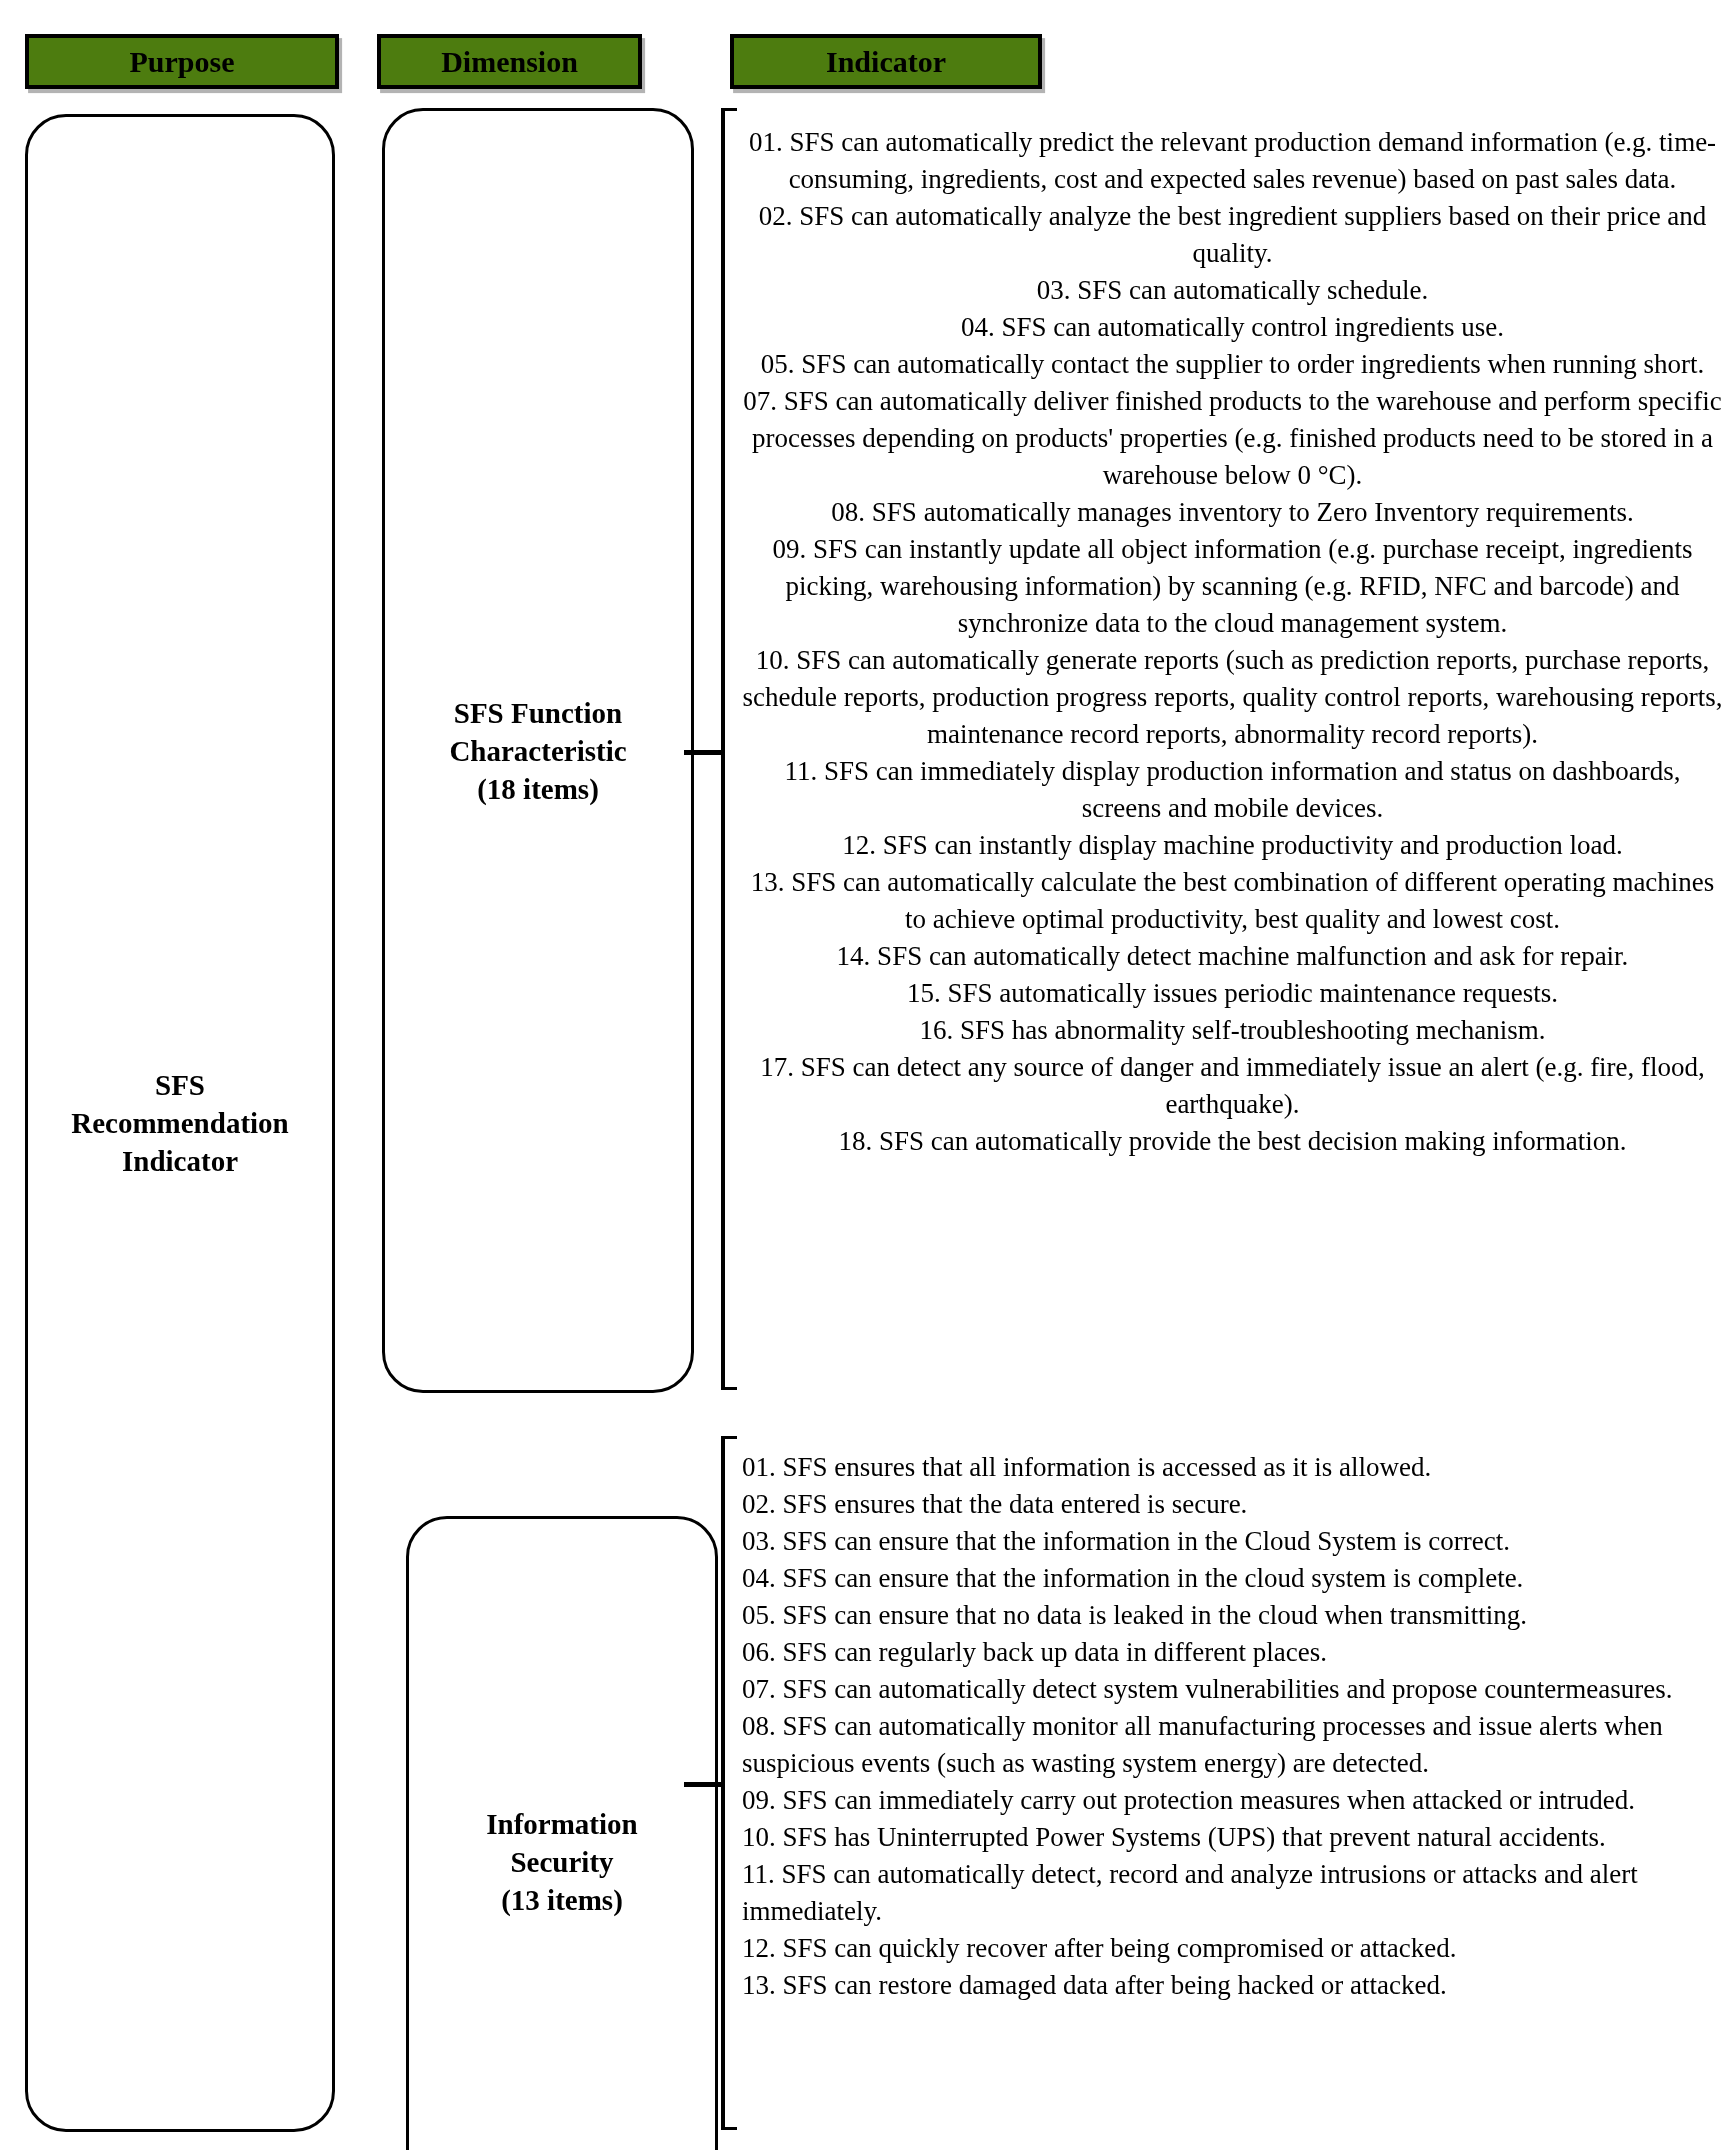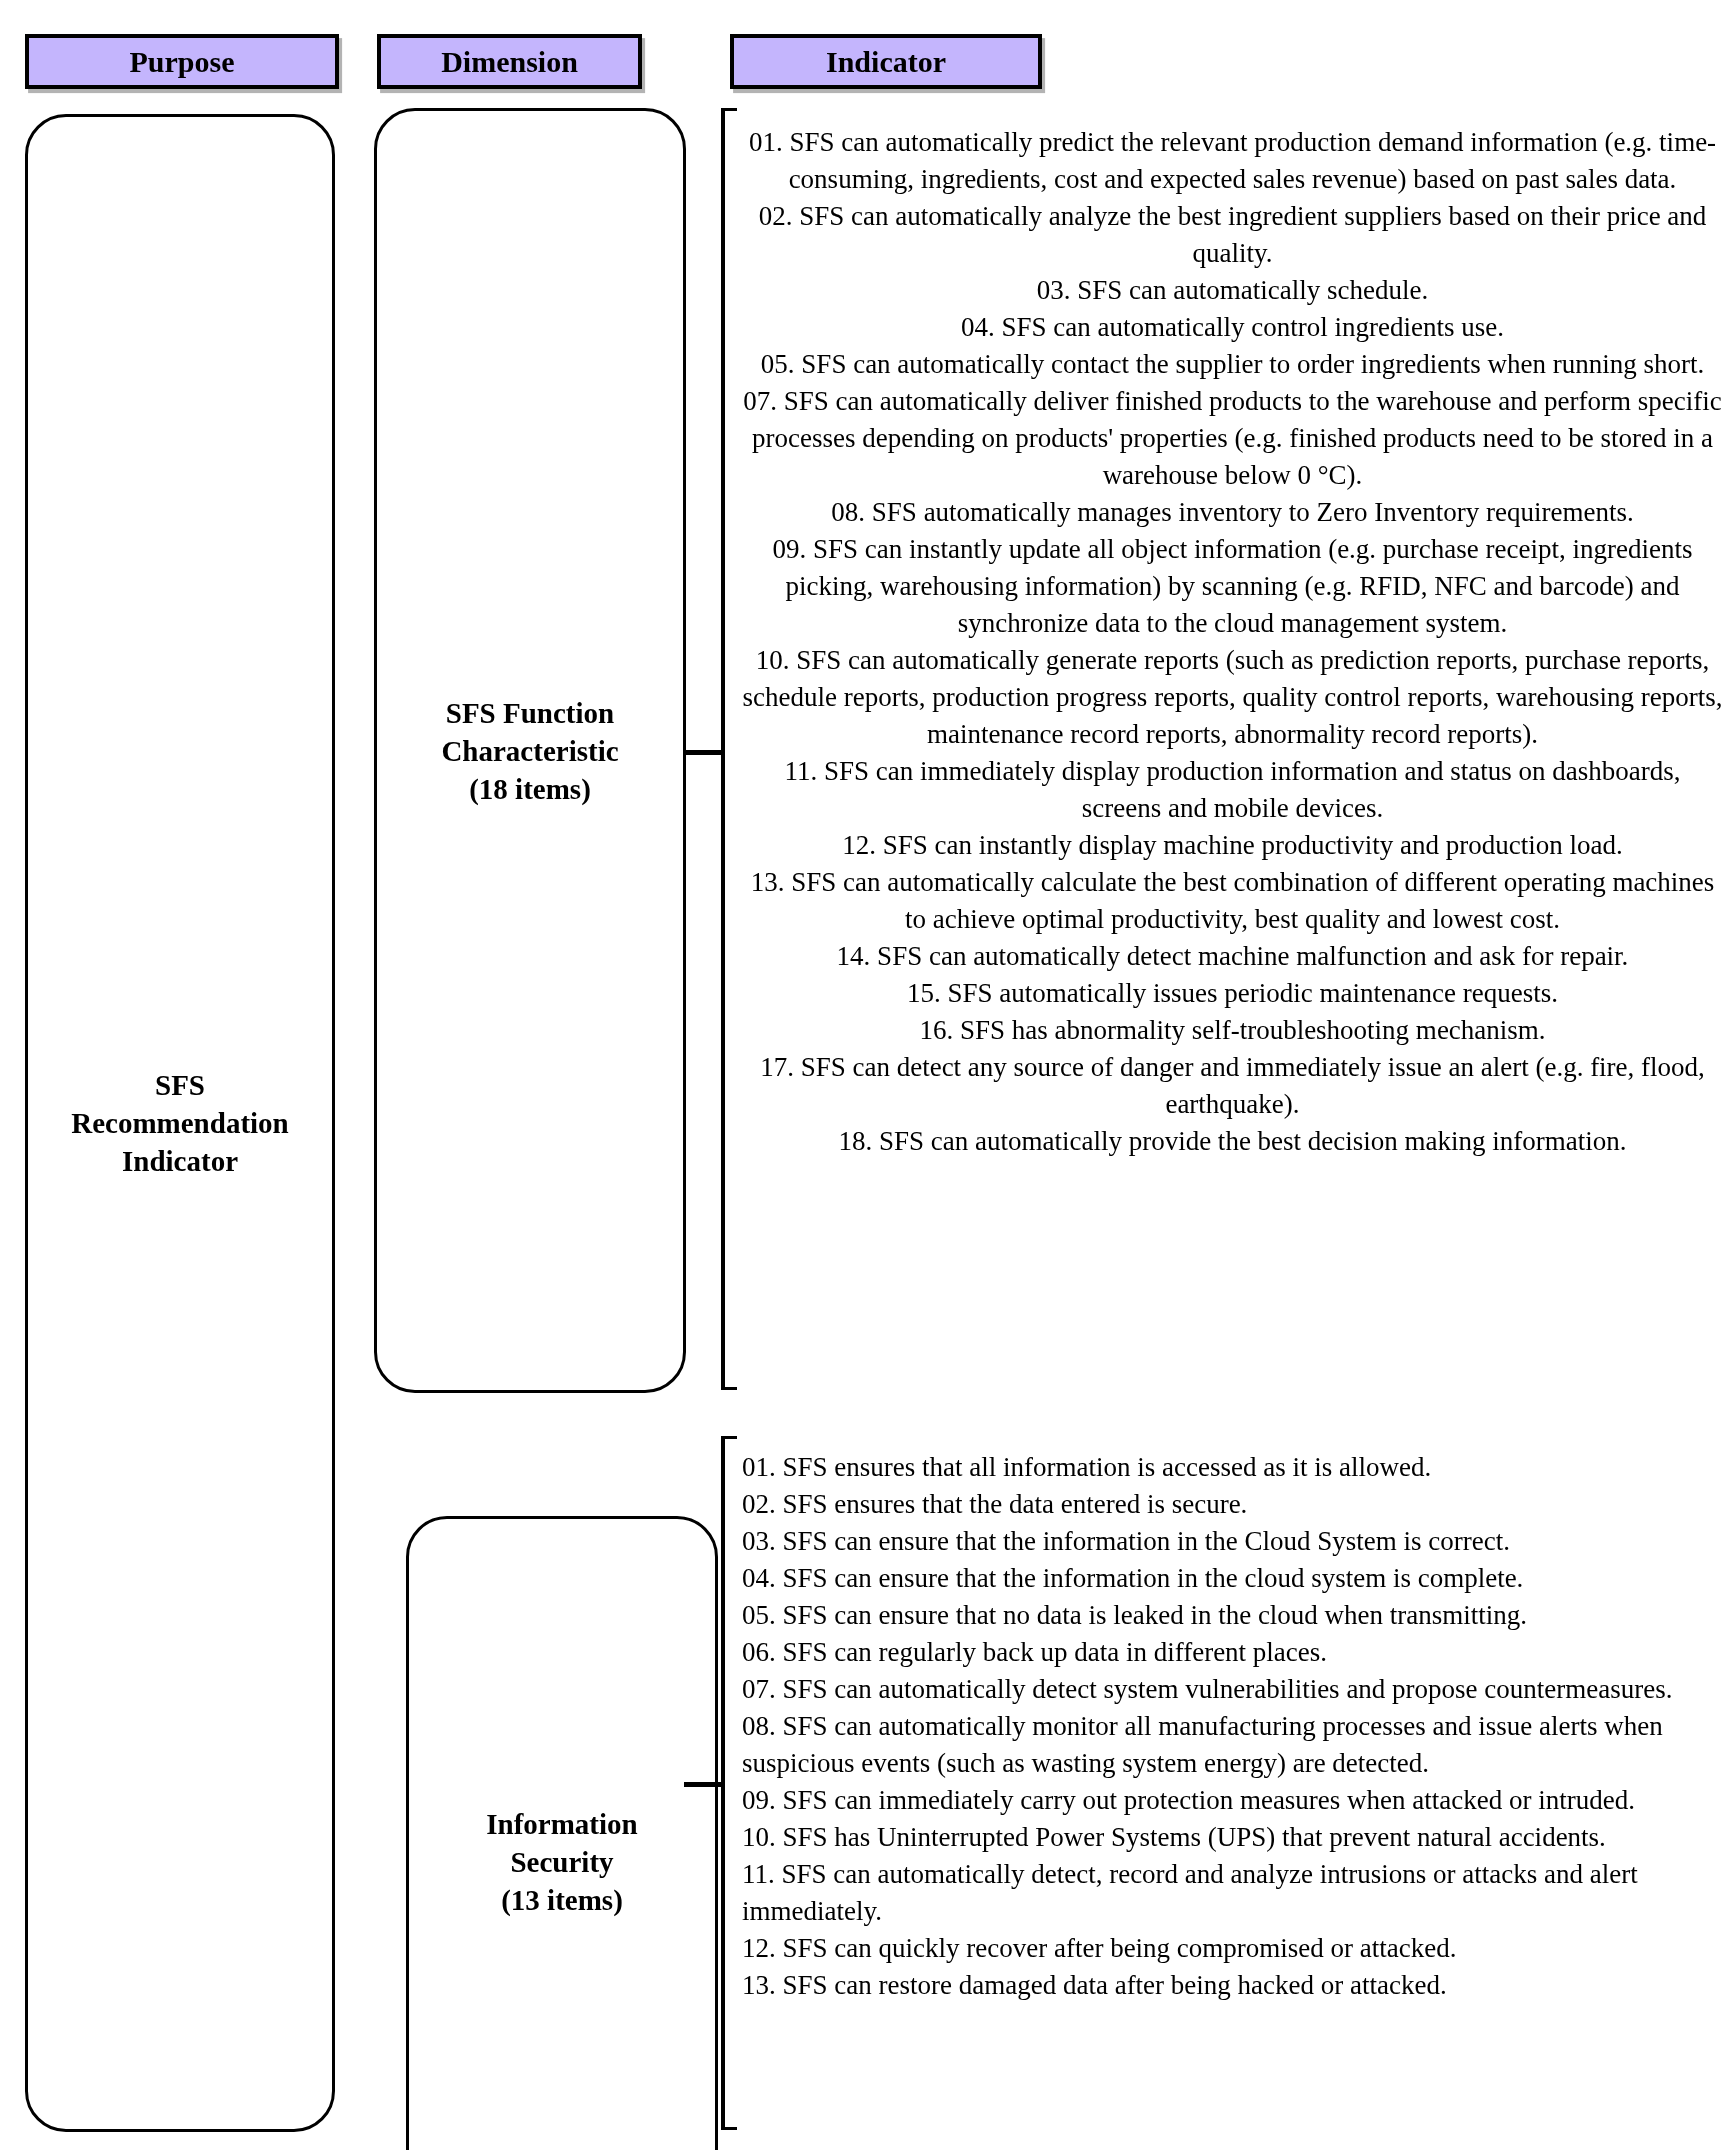--- a/index.html
+++ b/index.html
@@ -10,41 +10,41 @@
     color: #000000;
     position: relative;
     overflow: hidden;
   }
   .abs { position: absolute; box-sizing: border-box; }
 
   
   .hdr {
     top: 34px; height: 55px;
     border: 4.6px solid #000;
-    background: #c4b5fd;
+    background: #4d7c0f;
     box-shadow: 3.1px 4.1px 0 #b3b3b3;
     display: flex; align-items: center; justify-content: center;
     font-weight: bold; font-size: 30px;
   }
   #hdr-purpose   { left: 25px;   width: 314px; }
   #hdr-dimension { left: 377px;  width: 265px; }
   #hdr-indicator { left: 730px; width: 312px; }
 
   
   .rbox {
     border: 3.6px solid #000;
     border-radius: 41px;
     background: #fff;
     display: flex; flex-direction: column;
     align-items: center; justify-content: center;
     text-align: center;
     font-weight: bold; font-size: 29px; line-height: 38px;
   }
   #purpose-box { left: 25px;  top: 114px;  width: 310px; height: 2018px; }
-  #dim-box-1   { left: 374px; top: 108px;  width: 312px; height: 1285px; }
+  #dim-box-1   { left: 382px; top: 108px;  width: 312px; height: 1285px; }
   #dim-box-2   { left: 374px; top: 1516px; width: 312px; height: 692px; margin-left: 32px; }
 
   
   .bracket {
     left: 721px; width: 15.5px;
     border-left: 4.1px solid #000;
     border-top: 3.6px solid #000;
     border-bottom: 3.6px solid #000;
   }
   #bracket-1 { top: 108px;  height: 1282px; }

